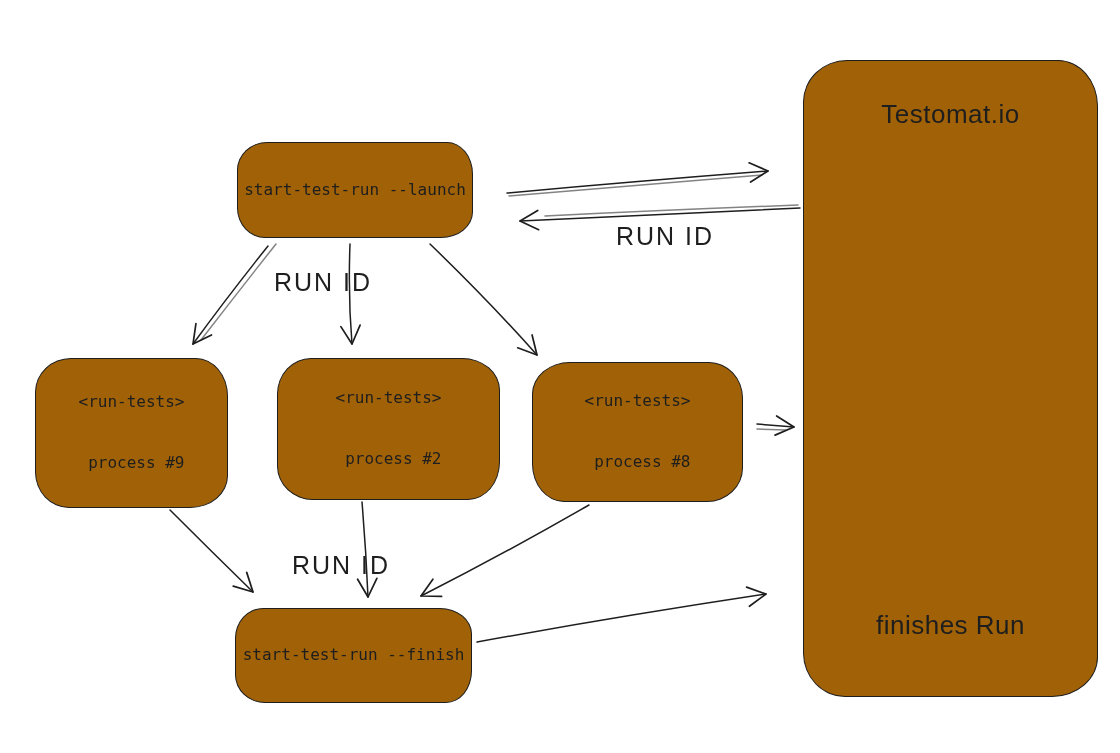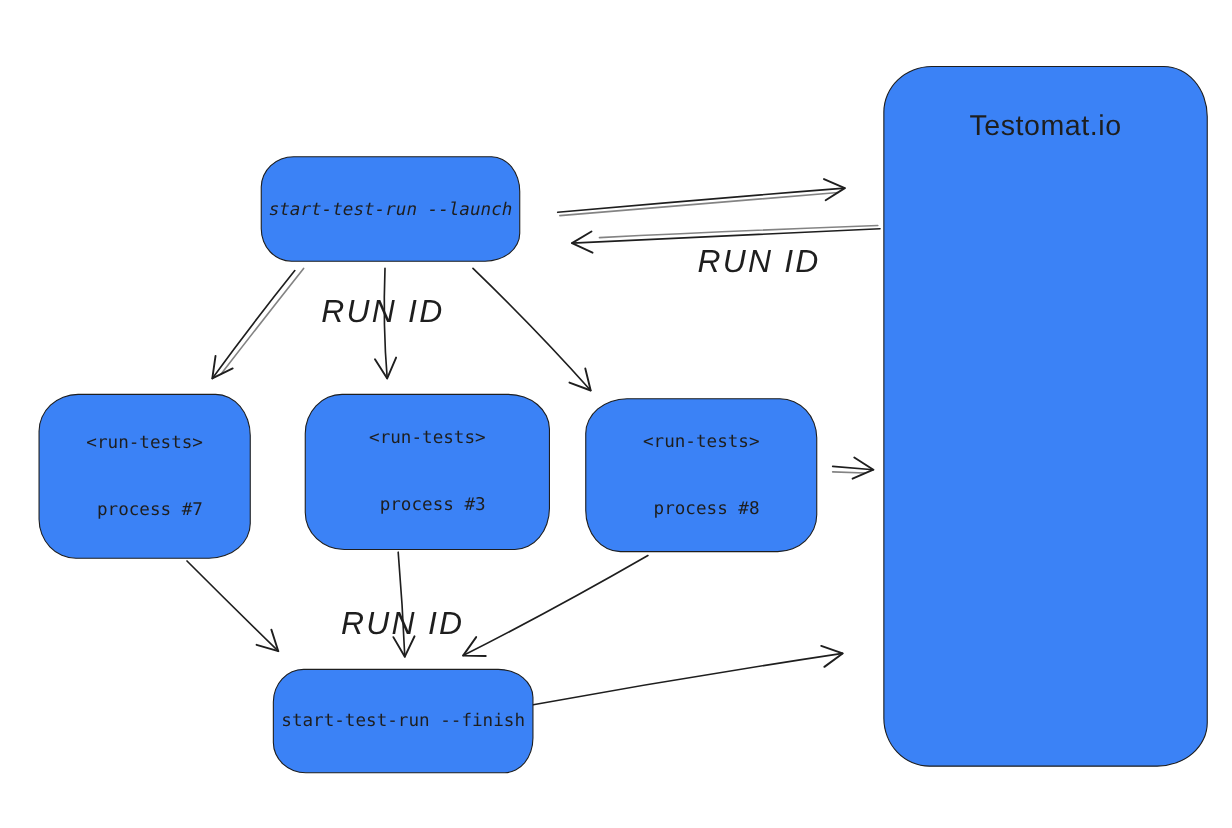--- a/index.html
+++ b/index.html
@@ -14,39 +14,39 @@
   }
   .edges {
     position: absolute;
     left: 0; top: 0;
     width: 1120px; height: 753px;
     pointer-events: none;
   }
   .node {
     position: absolute;
     border: 1.6px solid #1e1e1e;
-    background: #3b82f6;
+    background: #a16207;
     display: flex;
     align-items: center;
     justify-content: center;
   }
   .mono {
     font-family: "DejaVu Sans Mono", "Liberation Mono", monospace;
     font-size: 16px;
     line-height: 1.28;
     color: #1e1e1e;
     white-space: pre;
   }
   .hand {
     font-family: "Liberation Sans", "DejaVu Sans", sans-serif;
     color: #1e1e1e;
   }
   .node-launch  { left: 237px; top: 142px; width: 236px; height: 96px;
-                  border-radius: 30px 26px 32px 28px / 28px 32px 26px 30px; font-style: italic; }
-  .node-finish  { left: 248px; top: 608px; width: 237px; height: 95px;
+                  border-radius: 30px 26px 32px 28px / 28px 32px 26px 30px; }
+  .node-finish  { left: 235px; top: 608px; width: 237px; height: 95px;
                   border-radius: 28px 32px 26px 30px / 30px 26px 32px 28px; }
   .node-p1 { left: 35px;  top: 358px; width: 193px; height: 150px;
              border-radius: 36px 32px 38px 34px / 34px 38px 32px 36px; }
   .node-p2 { left: 277px; top: 358px; width: 223px; height: 142px;
              border-radius: 34px 38px 32px 36px / 36px 32px 38px 34px; }
   .node-p3 { left: 532px; top: 362px; width: 211px; height: 140px;
              border-radius: 38px 34px 36px 32px / 32px 36px 34px 38px; }
   .proc-label { text-align: right; }
   .node-testomat {
     left: 803px; top: 60px; width: 295px; height: 637px;
@@ -61,23 +61,22 @@
     line-height: 1.35;
     letter-spacing: 0.5px;
   }
   .t-title    { top: 36px;  }
   .t-creates  { top: 128px; }
   .t-adds     { top: 340px; white-space: pre-line; }
   .t-finishes { top: 547px; }
   .edge-label {
     position: absolute;
     width: 130px;
-    text-align: right;
-    font-size: 29px;
-    font-style: italic;
+    text-align: left;
+    font-size: 25px;
     letter-spacing: 2px;
     background: transparent;
   }
   .lbl-top    { left: 616px; top: 222px; }
   .lbl-middle { left: 274px; top: 268px; }
   .lbl-bottom { left: 292px; top: 551px; }
 </style>
 </head>
 <body>
 
@@ -111,43 +110,44 @@
     </g>
   </svg>
 
   <div class="node node-launch">
     <div class="mono">start-test-run --launch</div>
   </div>
 
   <div class="node node-p1">
     <div class="mono proc-label">
       <div>&lt;run-tests&gt;</div>
-      <div>process #7</div>
+      <div>process #9</div>
     </div>
   </div>
 
   <div class="node node-p2">
     <div class="mono proc-label">
       <div>&lt;run-tests&gt;</div>
-      <div>process #3</div>
+      <div>process #2</div>
     </div>
   </div>
 
   <div class="node node-p3">
     <div class="mono proc-label">
       <div>&lt;run-tests&gt;</div>
       <div>process #8</div>
     </div>
   </div>
 
   <div class="node node-finish">
     <div class="mono">start-test-run --finish</div>
   </div>
 
   <div class="node node-testomat">
     <div class="hand t-label t-title">Testomat.io</div>
+    <div class="hand t-label t-finishes">finishes Run</div>
   </div>
 
   <div class="hand edge-label lbl-top">RUN ID</div>
   <div class="hand edge-label lbl-middle">RUN ID</div>
   <div class="hand edge-label lbl-bottom">RUN ID</div>
 
 </div>
 
 </body></html>

